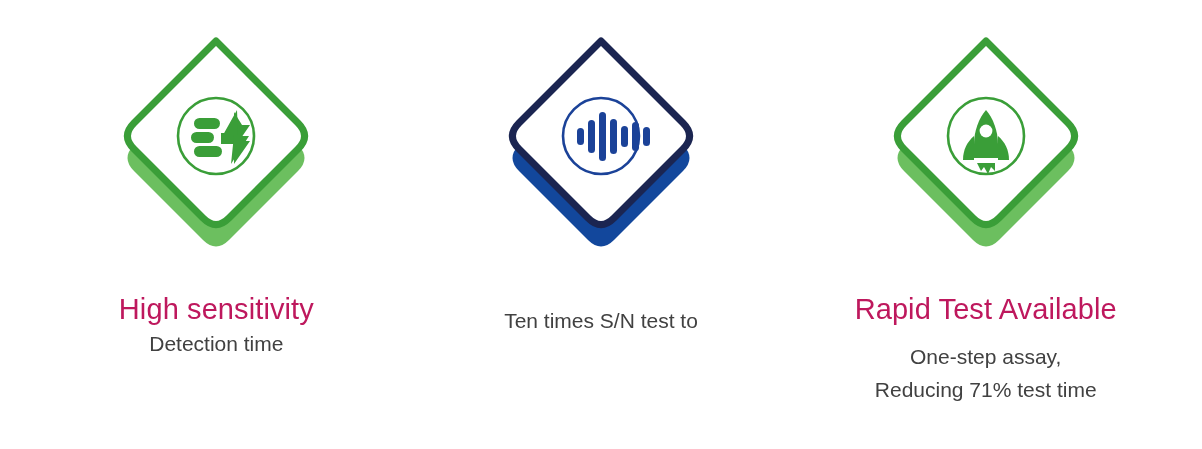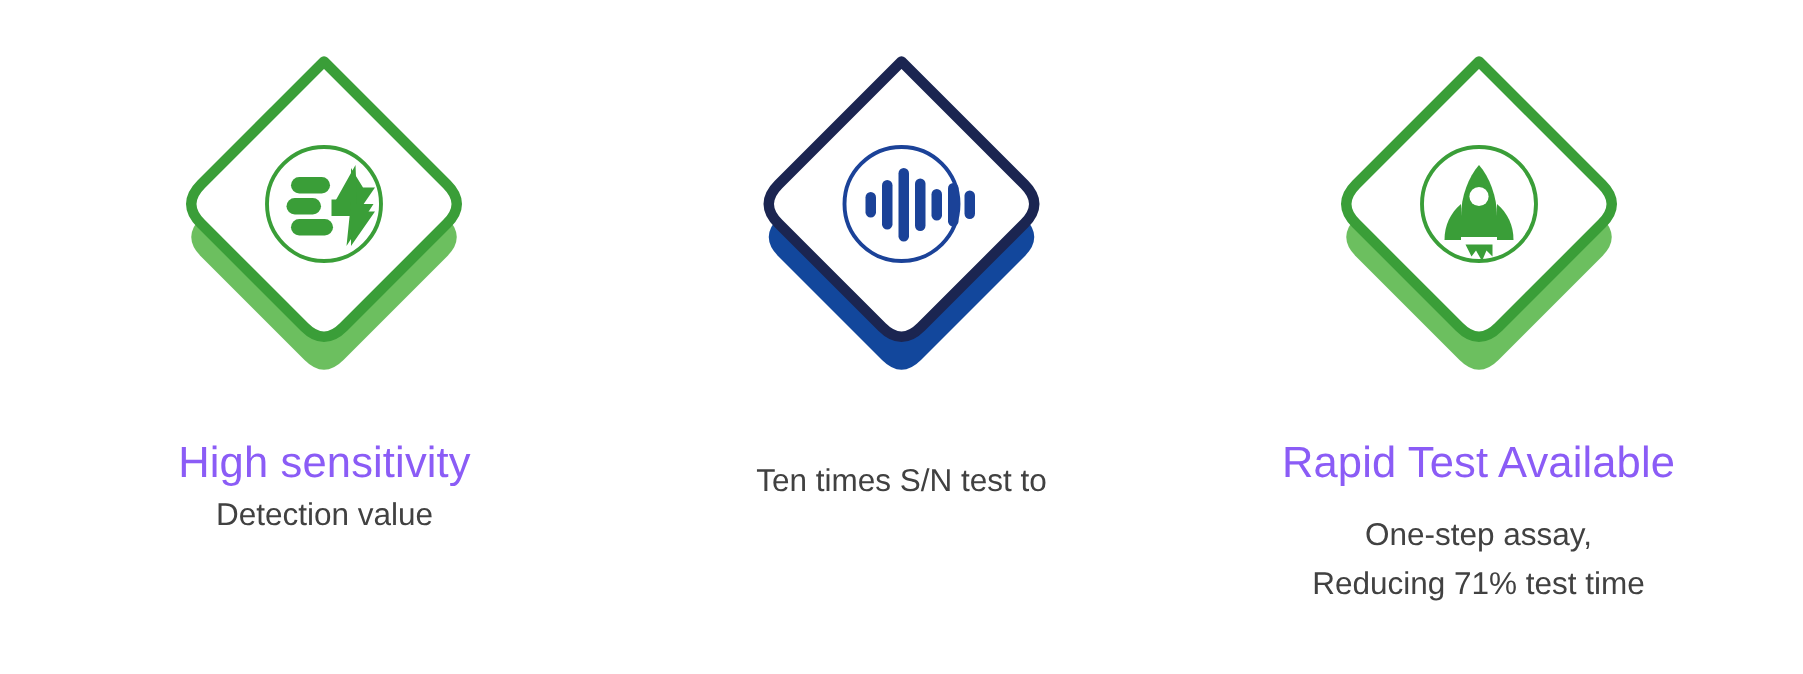--- a/index.html
+++ b/index.html
@@ -50,21 +50,21 @@
     text-align: center;
     width: 100%;
   }
   .feature-title {
     font-size: 29px;
     line-height: 36px;
     font-weight: 400;
     letter-spacing: 0.1px;
     white-space: nowrap;
   }
-  .feature-title.green { color: #8b5cf6; }
+  .feature-title.green { color: #be185d; }
   .feature-title.blue  { color: #1b4298; }
 
   .feature-desc {
     margin-top: 13px;
     color: #414141;
     font-size: 21px;
     line-height: 33px;
     font-weight: 400;
     white-space: nowrap;
   }
@@ -95,21 +95,21 @@
           <rect x="90" y="118" width="23" height="11" rx="5.5"></rect>
           <rect x="93" y="132" width="28" height="11" rx="5.5"></rect>
           <path d="M133 98 L133 119 L120 119 L120 130 L133 130 L133 150
                    L149 127 L138 127 L149 111 L141 111 Z"></path>
           <path d="M136 96 L122 121 L133 121 L130 150 L148 122 L137 122 Z"></path>
         </g>
       </svg>
     </div>
     <div class="feature-text">
       <div class="feature-title green">High sensitivity</div>
-      <div class="feature-desc" style="margin-top:0">Detection value</div>
+      <div class="feature-desc" style="margin-top:0">Detection time</div>
     </div>
   </div>
 
   <div class="feature">
     <div class="badge">
       <svg viewBox="0 0 230 265" xmlns="http://www.w3.org/2000/svg">
         <path d="M115 27
                  L197 109 Q210 122 197 135
                  L128 204 Q115 217 102 204
                  L33 135 Q20 122 33 109 Z" transform="translate(0,22)" fill="#12479c"></path>

